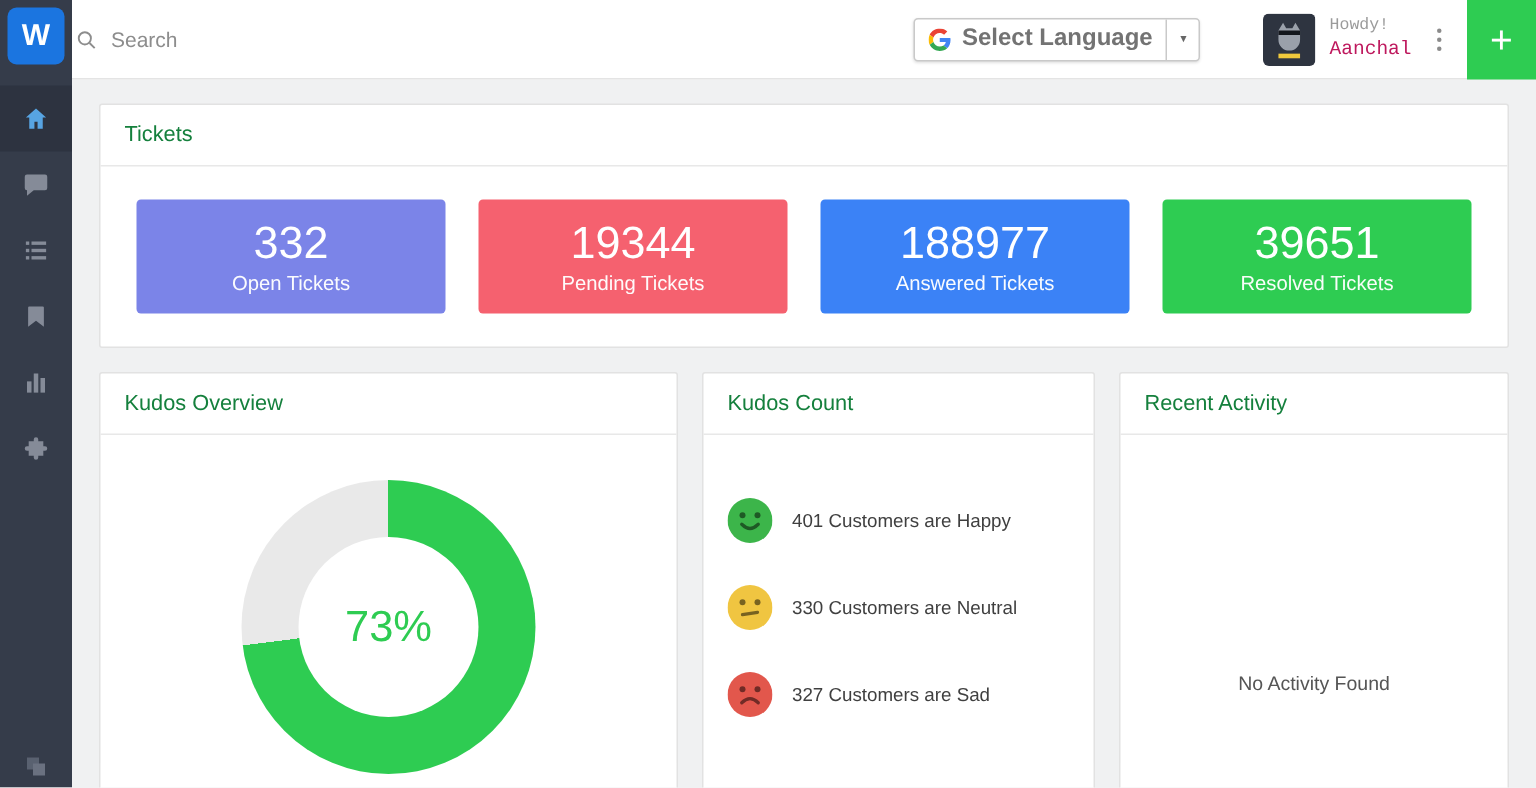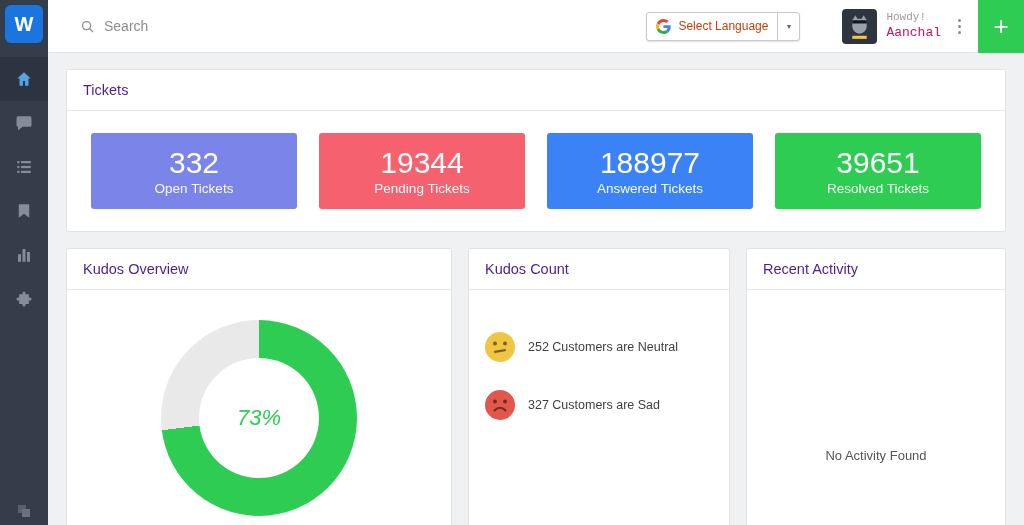--- a/index.html
+++ b/index.html
@@ -13,62 +13,62 @@
           display:flex; align-items:center; justify-content:center; font-size:20px; font-weight:bold; cursor:pointer; }
   .nav-item { width:48px; height:44px; display:flex; align-items:center; justify-content:center; cursor:pointer; }
   .nav-item svg { width:18px; height:18px; fill:#858b98; }
   .nav-item.active { background:#2d3340; }
   .nav-item.active svg { fill:#57a4e2; }
   .sidebar-footer { position:absolute; bottom:6px; left:0; width:48px; display:flex; justify-content:center; cursor:pointer; }
   .sidebar-footer svg { width:16px; height:16px; fill:#6a7180; }
 
   
   .main { flex:1; display:flex; flex-direction:column; }
-  .topbar { height:53px; background:#fff; border-bottom:1px solid #e4e4e4; display:flex; align-items:center; padding-left:32px; flex-shrink:0; }
+  .topbar { height:53px; background:#fff; border-bottom:1px solid #e4e4e4; display:flex; align-items:center; padding-left:2px; flex-shrink:0; }
   .search { display:flex; align-items:center; gap:9px; flex:1; }
   .search svg { width:15px; height:15px; stroke:#8d8d8d; fill:none; stroke-width:2; }
   .search input { border:none; outline:none; font-size:14px; color:#555; width:300px; background:transparent; font-family:inherit; }
   .search input::placeholder { color:#8d8d8d; }
   .topbar-right { display:flex; align-items:center; height:100%; }
   .lang-btn { display:flex; align-items:center; background:#fff; border:1px solid #c9c9c9; border-radius:3px;
               box-shadow:0 1px 2px rgba(0,0,0,.12); height:29px; cursor:pointer; font-family:inherit; padding:0; margin-right:42px; }
   .lang-btn .g-wrap { display:flex; align-items:center; gap:7px; padding:0 9px; }
   .lang-btn svg { width:15px; height:15px; }
-  .lang-label { font-size:12px; color:#c2410c; white-space:nowrap; }
+  .lang-label { font-size:16px; color:#737373; white-space:nowrap;font-weight:bold; }
   .lang-caret { border-left:1px solid #c9c9c9; height:100%; display:flex; align-items:center; padding:0 7px; font-size:7px; color:#666; }
   .user { display:flex; align-items:center; gap:9px; cursor:pointer; margin-right:14px; }
   .avatar { width:35px; height:35px; border-radius:4px; overflow:hidden; flex-shrink:0; }
   .user-text { display:flex; flex-direction:column; align-items:flex-start; line-height:1.25;font-family:Liberation Mono, monospace; }
   .greeting { font-size:11px; color:#9b9b9b; }
   .username { font-size:13px; color:#be185d; }
   .kebab { display:flex; flex-direction:column; gap:3px; padding:4px 3px; cursor:pointer; margin-right:14px; }
   .kebab i { width:3px; height:3px; border-radius:50%; background:#8b8b8b; }
   .add-btn { width:46px; height:53px; background:#2ecc52; color:#fff; border:none; font-size:26px; font-weight:300;
              cursor:pointer; display:flex; align-items:center; justify-content:center; font-family:inherit; }
 
   
   .content { padding:16px 18px; flex:1; }
   .card { background:#fff; border:1px solid #e2e2e2; border-radius:2px; }
-  .card-header { font-size:14.5px; color:#4c1d95; padding:12px 16px; border-bottom:1px solid #e8e8e8; }
+  .card-header { font-size:14.5px; color:#15803d; padding:12px 16px; border-bottom:1px solid #e8e8e8; }
 
   .tickets-body { display:flex; justify-content:space-between; padding:22px 24px; }
   .stat { width:206px; height:76px; border-radius:3px; color:#fff; display:flex; flex-direction:column;
           align-items:center; justify-content:center; cursor:pointer; }
   .stat-value { font-size:30px; line-height:1.15; font-weight:400; }
   .stat-label { font-size:13.5px; opacity:.97; }
 
   .cards-row { display:flex; gap:16px; margin-top:16px; align-items:stretch; }
   .kudos-overview { flex:0 0 386px; }
   .kudos-count { flex:0 0 262px; }
   .recent-activity { flex:1; }
   .overview-body { min-height:400px; display:flex; justify-content:center; }
   .donut { width:196px; height:196px; border-radius:50%; margin-top:30px; position:relative; }
   .donut::after { content:""; position:absolute; inset:38px; background:#fff; border-radius:50%; }
   .donut-label { position:absolute; inset:0; display:flex; align-items:center; justify-content:center;
-                 font-size:22px; z-index:1;font-style:italic; }
+                 font-size:29px; z-index:1; }
   .count-body { padding:16px 16px 0 16px; min-height:400px; }
   .kudos-item { display:flex; align-items:center; gap:13px; height:30px; margin:28px 0; }
   .kudos-item:first-child { margin-top:26px; }
   .kudos-item svg { width:30px; height:30px; flex-shrink:0; }
   .kudos-text { font-size:12.5px; color:#3f3f3f; }
   .activity-body { min-height:330px; display:flex; align-items:center; justify-content:center; }
   .empty-text { font-size:13px; color:#555; }
 </style>
 </head>
 <body>
@@ -203,26 +203,35 @@
               <span class="donut-label" style="color: rgb(46, 204, 82);">73%</span>
             </div>
           </div>
         </section>
 
         <section class="card kudos-count">
           <div class="card-header">Kudos Count</div>
           <div class="count-body">
             <div class="kudos-item">
               <svg viewBox="0 0 30 30">
+                <circle cx="15" cy="15" r="15" style="fill: rgb(60, 181, 74);"></circle>
+                <circle cx="10" cy="11.5" r="2" fill="rgba(0,0,0,.5)"></circle>
+                  <circle cx="20" cy="11.5" r="2" fill="rgba(0,0,0,.5)"></circle>
+                <path d="M9.5 17.5 q5.5 5.5 11 0" stroke="rgba(0,0,0,.5)" stroke-width="2.2" fill="none" stroke-linecap="round"></path>
+              </svg>
+              <span class="kudos-text">401 Customers are Happy</span>
+            </div>
+            <div class="kudos-item">
+              <svg viewBox="0 0 30 30">
                 <circle cx="15" cy="15" r="15" style="fill: rgb(240, 197, 65);"></circle>
                 <circle cx="10" cy="11.5" r="2" fill="rgba(0,0,0,.5)"></circle>
                   <circle cx="20" cy="11.5" r="2" fill="rgba(0,0,0,.5)"></circle>
                 <path d="M10 19.8 l10 -1.6" stroke="rgba(0,0,0,.5)" stroke-width="2.2" fill="none" stroke-linecap="round"></path>
               </svg>
-              <span class="kudos-text">252 Customers are Neutral</span>
+              <span class="kudos-text">330 Customers are Neutral</span>
             </div>
             <div class="kudos-item">
               <svg viewBox="0 0 30 30">
                 <circle cx="15" cy="15" r="15" style="fill: rgb(226, 87, 76);"></circle>
                 <circle cx="10" cy="11.5" r="2" fill="rgba(0,0,0,.5)"></circle>
                   <circle cx="20" cy="11.5" r="2" fill="rgba(0,0,0,.5)"></circle>
                 <path d="M9.5 20.5 q5.5 -5.5 11 0" stroke="rgba(0,0,0,.5)" stroke-width="2.2" fill="none" stroke-linecap="round"></path>
               </svg>
               <span class="kudos-text">327 Customers are Sad</span>
             </div>

